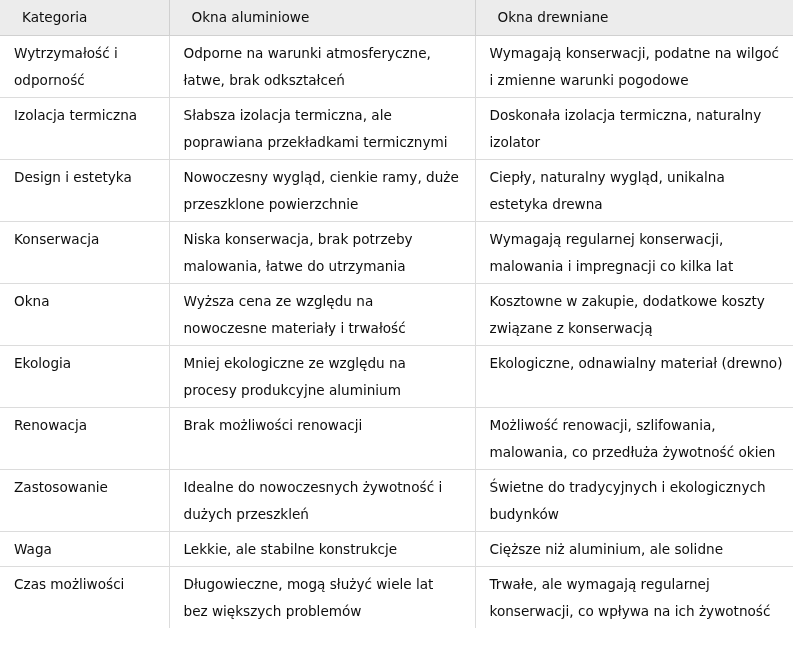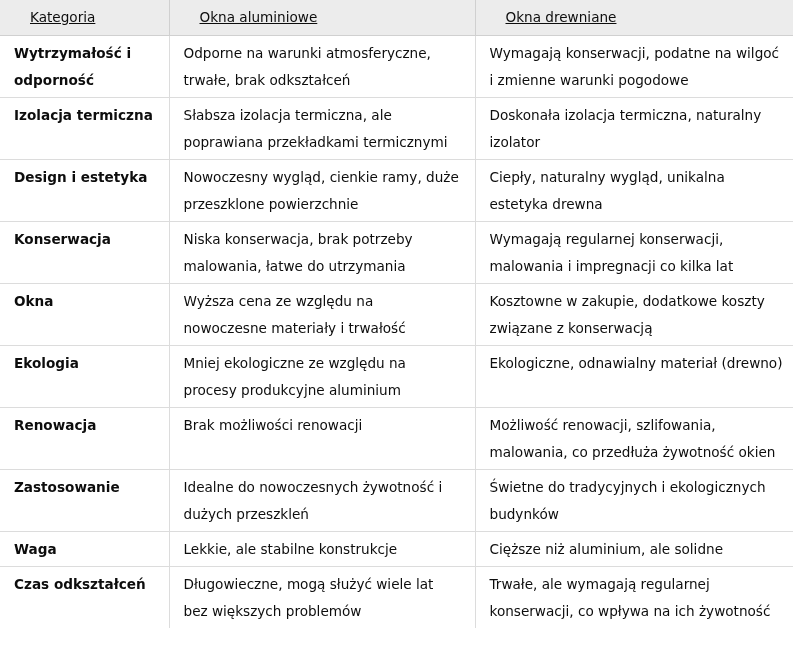--- a/index.html
+++ b/index.html
@@ -28,34 +28,33 @@
       line-height: 27px;
     }
     col.c1 { width: 169px; }
     col.c2 { width: 306px; }
     col.c3 { width: 325px; }
     thead th {
       background: #ececec;
       font-weight: normal;
       text-align: left;
       height: 35px;
-      padding: 0 30px;
+      padding: 0 22px;
       border-bottom: 1px solid #d0d0d0;
       color: #0d0d0d;
       vertical-align: middle;
-      text-decoration: underline;
     }
     thead th + th { border-left: 1px solid #d0d0d0; margin-left: 36px; }
     tbody td {
       padding: 4px 14px 3px 14px;
       vertical-align: top;
       border-bottom: 1px solid #dcdcdc;
     }
     tbody td + td { border-left: 1px solid #dcdcdc; }
-    tbody td.cat { font-weight: bold; }
+    tbody td.cat { font-weight: normal; }
     tbody tr:last-child td { border-bottom: none; }
     tbody tr.short td { padding-top: 4px; }
   </style>
 </head>
 <body>
 
 <div class="wrap">
   <table>
     <colgroup>
       <col class="c1">
@@ -65,21 +64,21 @@
     <thead>
       <tr>
         <th>Kategoria</th>
         <th>Okna aluminiowe</th>
         <th>Okna drewniane</th>
       </tr>
     </thead>
     <tbody>
       <tr>
         <td class="cat">Wytrzymałość i odporność</td>
-        <td>Odporne na warunki atmosferyczne, trwałe, brak odkształceń</td>
+        <td>Odporne na warunki atmosferyczne, łatwe, brak odkształceń</td>
         <td>Wymagają konserwacji, podatne na wilgoć i zmienne warunki pogodowe</td>
       </tr>
       <tr>
         <td class="cat">Izolacja termiczna</td>
         <td>Słabsza izolacja termiczna, ale poprawiana przekładkami termicznymi</td>
         <td>Doskonała izolacja termiczna, naturalny izolator</td>
       </tr>
       <tr>
         <td class="cat">Design i estetyka</td>
         <td>Nowoczesny wygląd, cienkie ramy, duże przeszklone powierzchnie</td>
@@ -109,19 +108,19 @@
         <td class="cat">Zastosowanie</td>
         <td>Idealne do nowoczesnych żywotność i dużych przeszkleń</td>
         <td>Świetne do tradycyjnych i ekologicznych budynków</td>
       </tr>
       <tr class="short">
         <td class="cat">Waga</td>
         <td>Lekkie, ale stabilne konstrukcje</td>
         <td>Cięższe niż aluminium, ale solidne</td>
       </tr>
       <tr>
-        <td class="cat">Czas odkształceń</td>
+        <td class="cat">Czas możliwości</td>
         <td>Długowieczne, mogą służyć wiele lat bez większych problemów</td>
         <td>Trwałe, ale wymagają regularnej konserwacji, co wpływa na ich żywotność</td>
       </tr>
     </tbody>
   </table>
 </div>
 
 </body></html>

